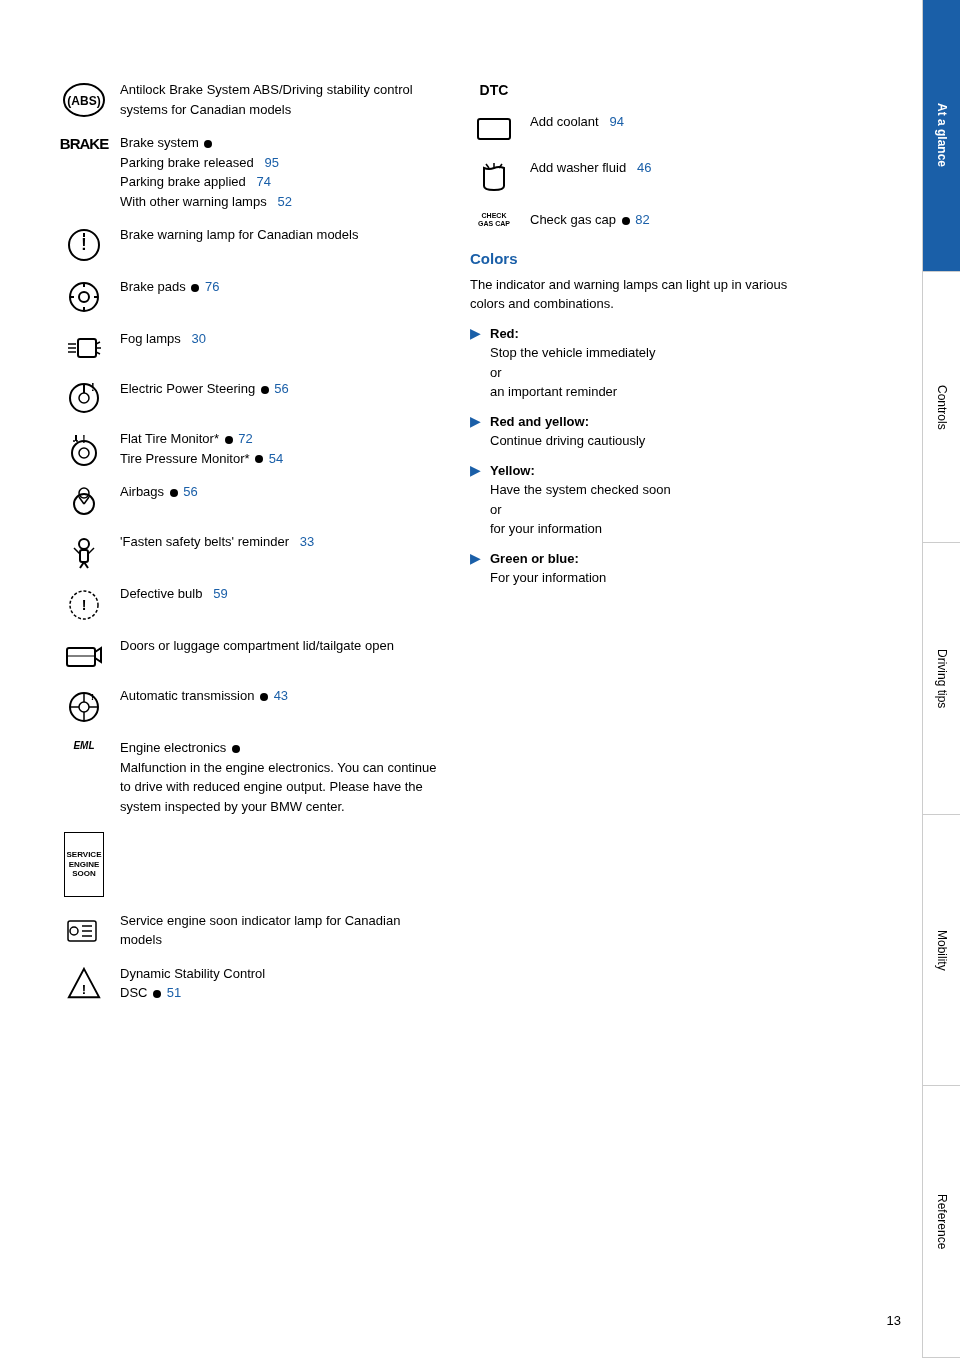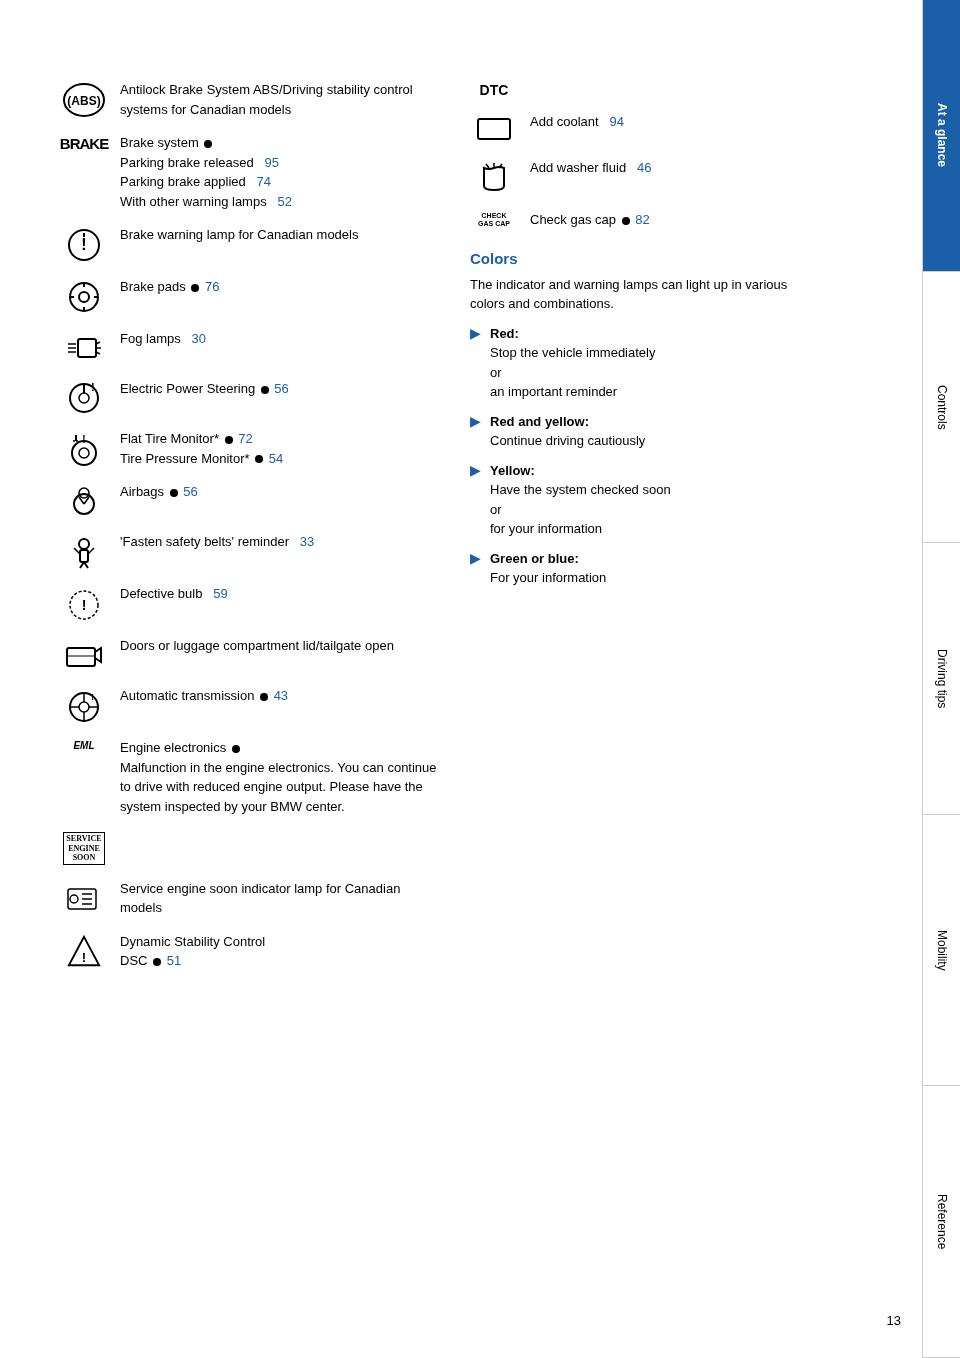--- a/index.html
+++ b/index.html
@@ -136,22 +136,21 @@
       font-style: italic;
       font-weight: bold;
       font-size: 10px;
     }
     .icon-service {
       font-size: 8px;
       font-weight: bold;
       text-align: center;
       line-height: 1.2;
       border: 1px solid #000;
-      padding: 1px 2px;
-      font-family: Liberation Serif, serif;
+      padding: 17px 2px;
     }
     .icon-dtc {
       font-weight: bold;
       font-size: 14px;
     }
     .icon-check-gas {
       font-size: 7px;
       font-weight: bold;
       text-align: center;
       line-height: 1.2;

